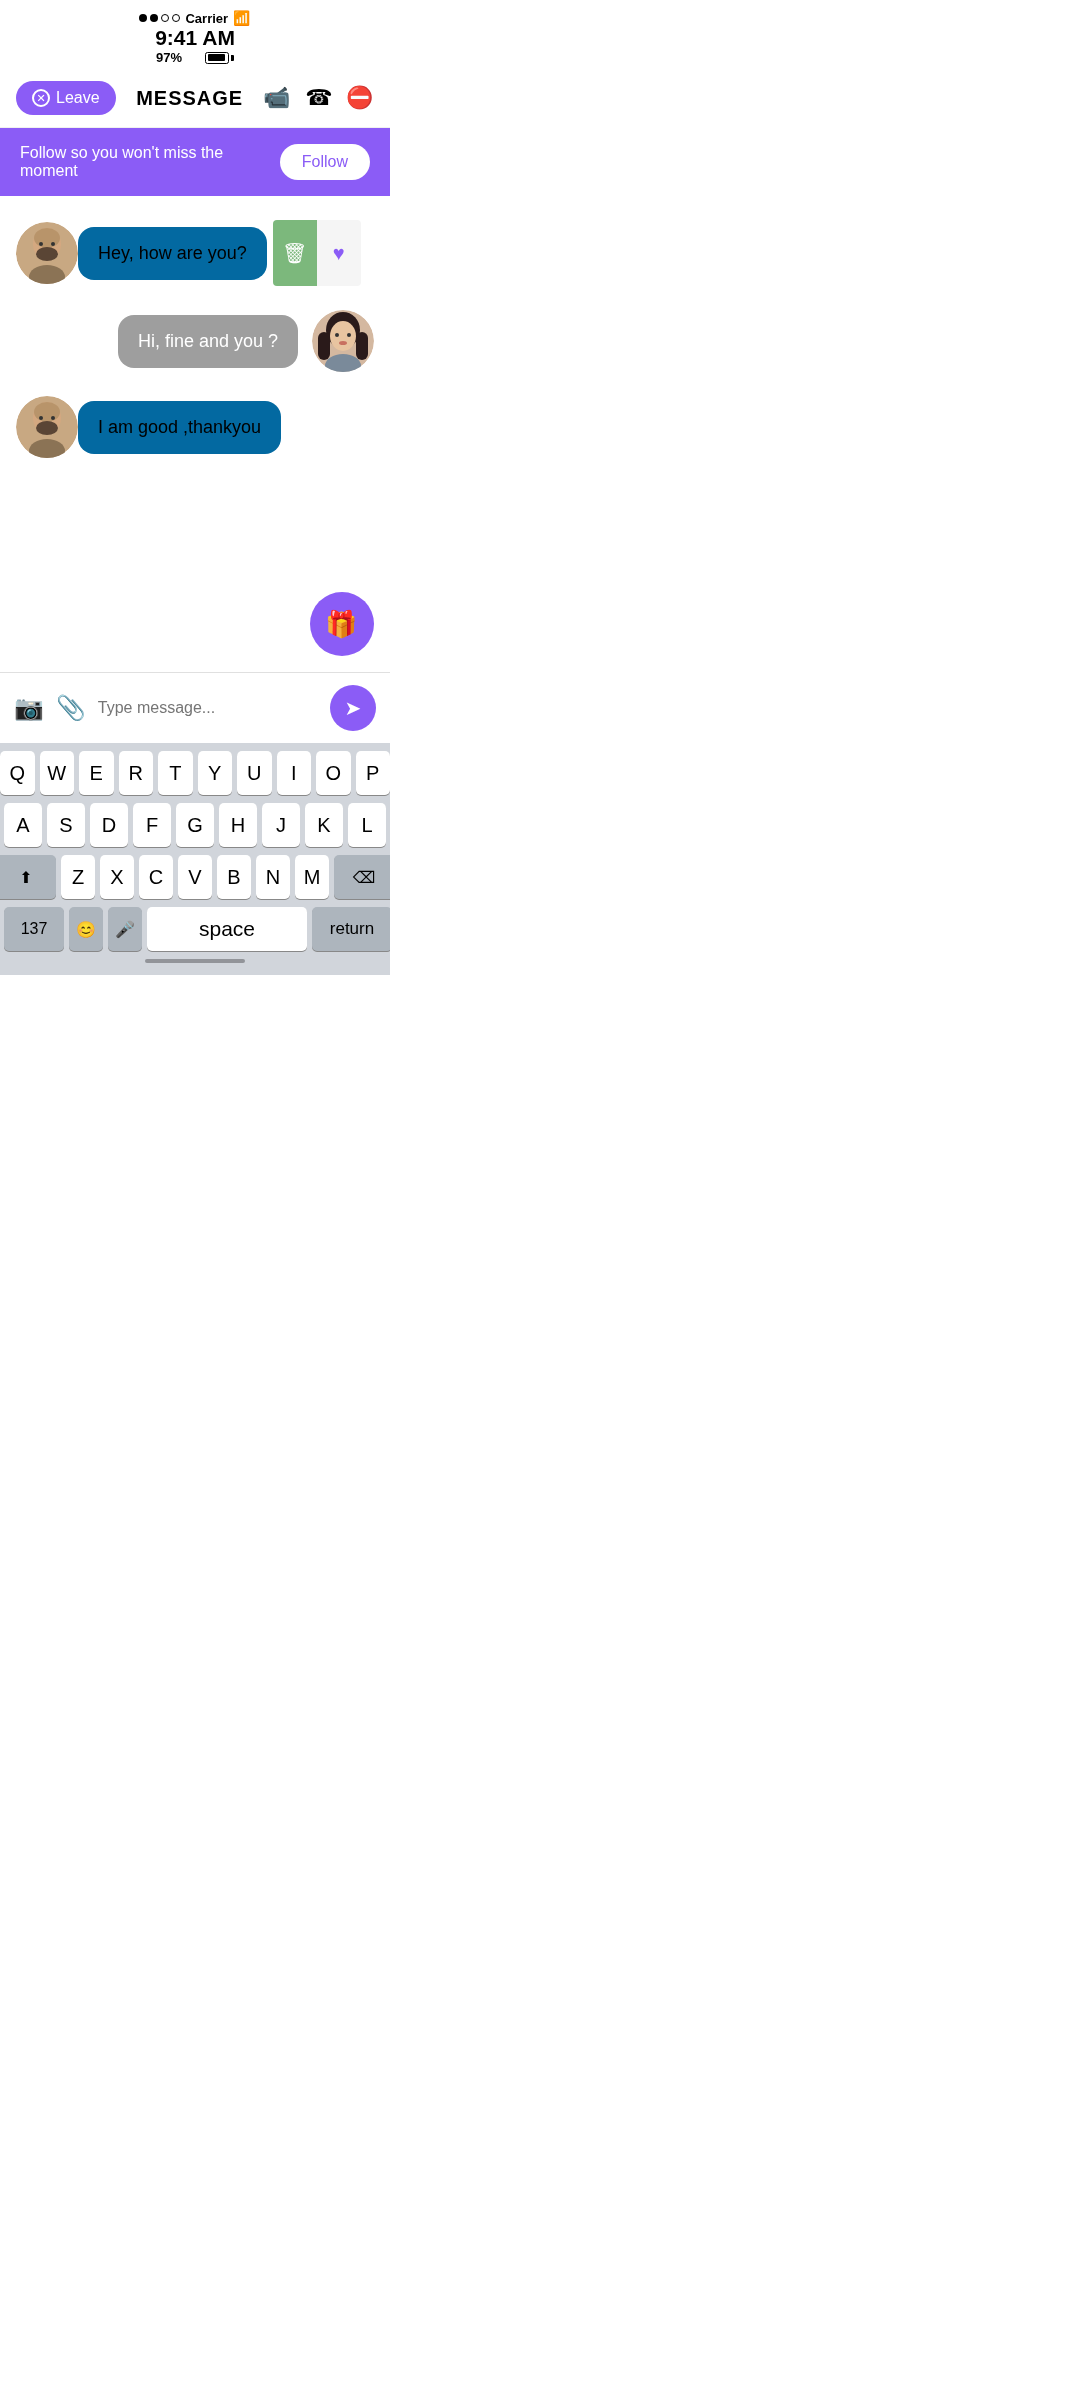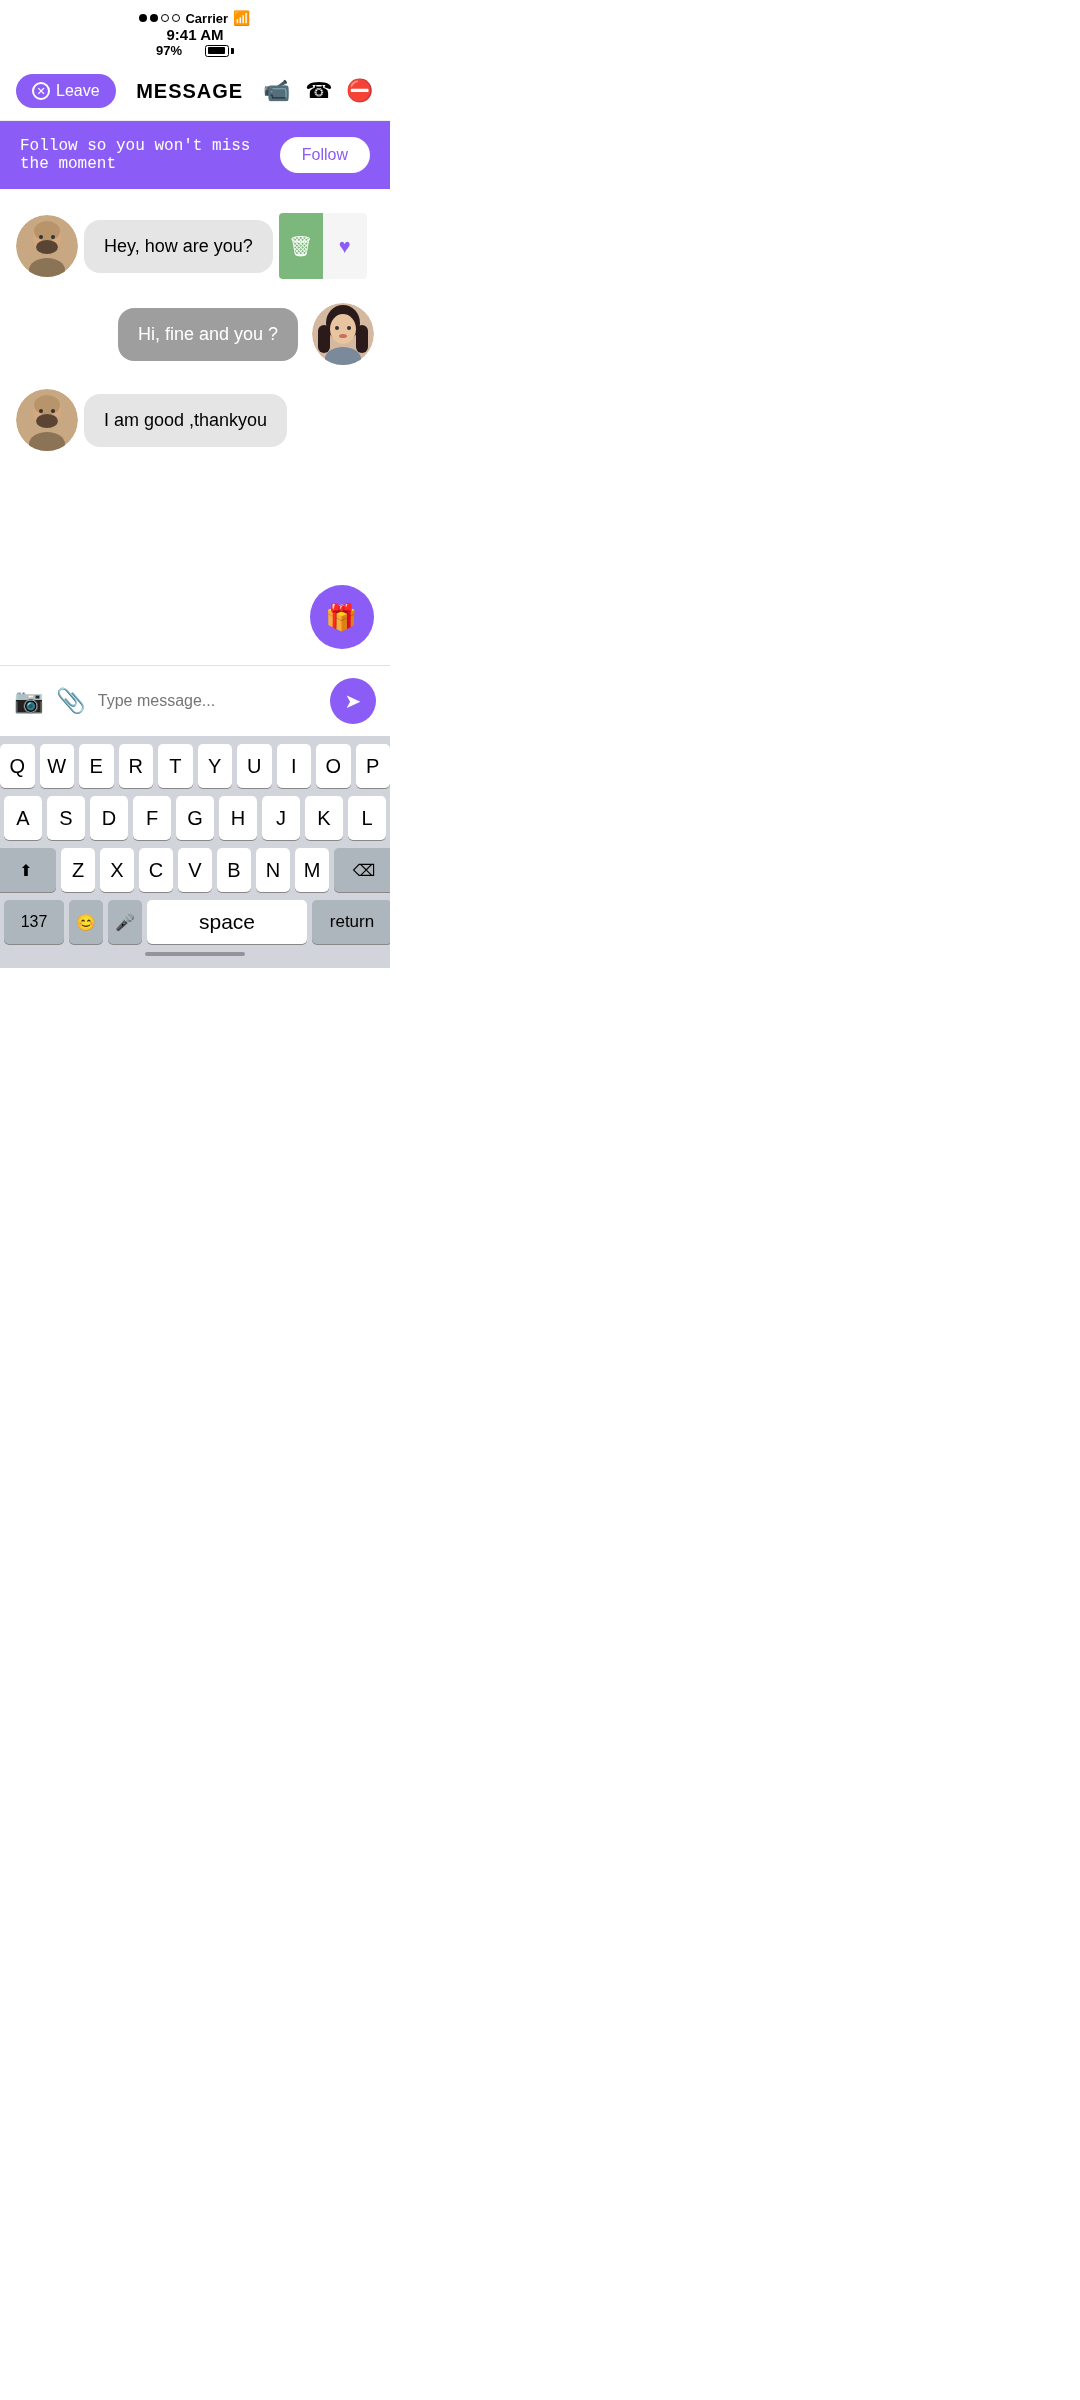--- a/index.html
+++ b/index.html
@@ -34,21 +34,21 @@
       gap: 3px;
       align-items: center;
     }
     .dot {
       width: 8px; height: 8px;
       border-radius: 50%;
       background: #000;
     }
     .dot.empty { background: transparent; border: 1.5px solid #000; }
     .wifi-icon { font-size: 14px; }
-    .status-center { font-size: 15px; font-weight: 600; }
+    .status-center { font-size: 21px; font-weight: 600; }
     .status-right {
       display: flex;
       align-items: center;
       gap: 23px;
       font-size: 13px;
       font-weight: 600;
     }
     .battery {
       display: inline-flex;
       align-items: center;
@@ -124,21 +124,20 @@
     .follow-banner {
       background: #8b5cf6;
       display: flex;
       align-items: center;
       justify-content: space-between;
       padding: 16px 20px;
     }
     .follow-banner-text {
       color: #fff;
       font-size: 16px;
-      font-family: Liberation Mono, monospace;
     }
     .follow-btn {
       background: #fff;
       color: #8b5cf6;
       border: none;
       border-radius: 20px;
       padding: 9px 22px;
       font-size: 16px;
       font-weight: 500;
       cursor: pointer;
@@ -169,22 +168,22 @@
     .avatar svg { width: 100%; height: 100%; }
 
     .bubble {
       max-width: 260px;
       padding: 16px 20px;
       border-radius: 16px;
       font-size: 18px;
       position: relative;
     }
     .bubble.purple {
-      background: #e5e5e5;
-      margin-left: 6px;
+      background: #0369a1;
+      margin-left: 0;
     }
     .bubble.gray {
       background: #9e9e9e;
       color: #fff;
       margin-right: 14px;
     }
 
     .bubble-actions {
       display: flex;
       margin-left: 6px;

